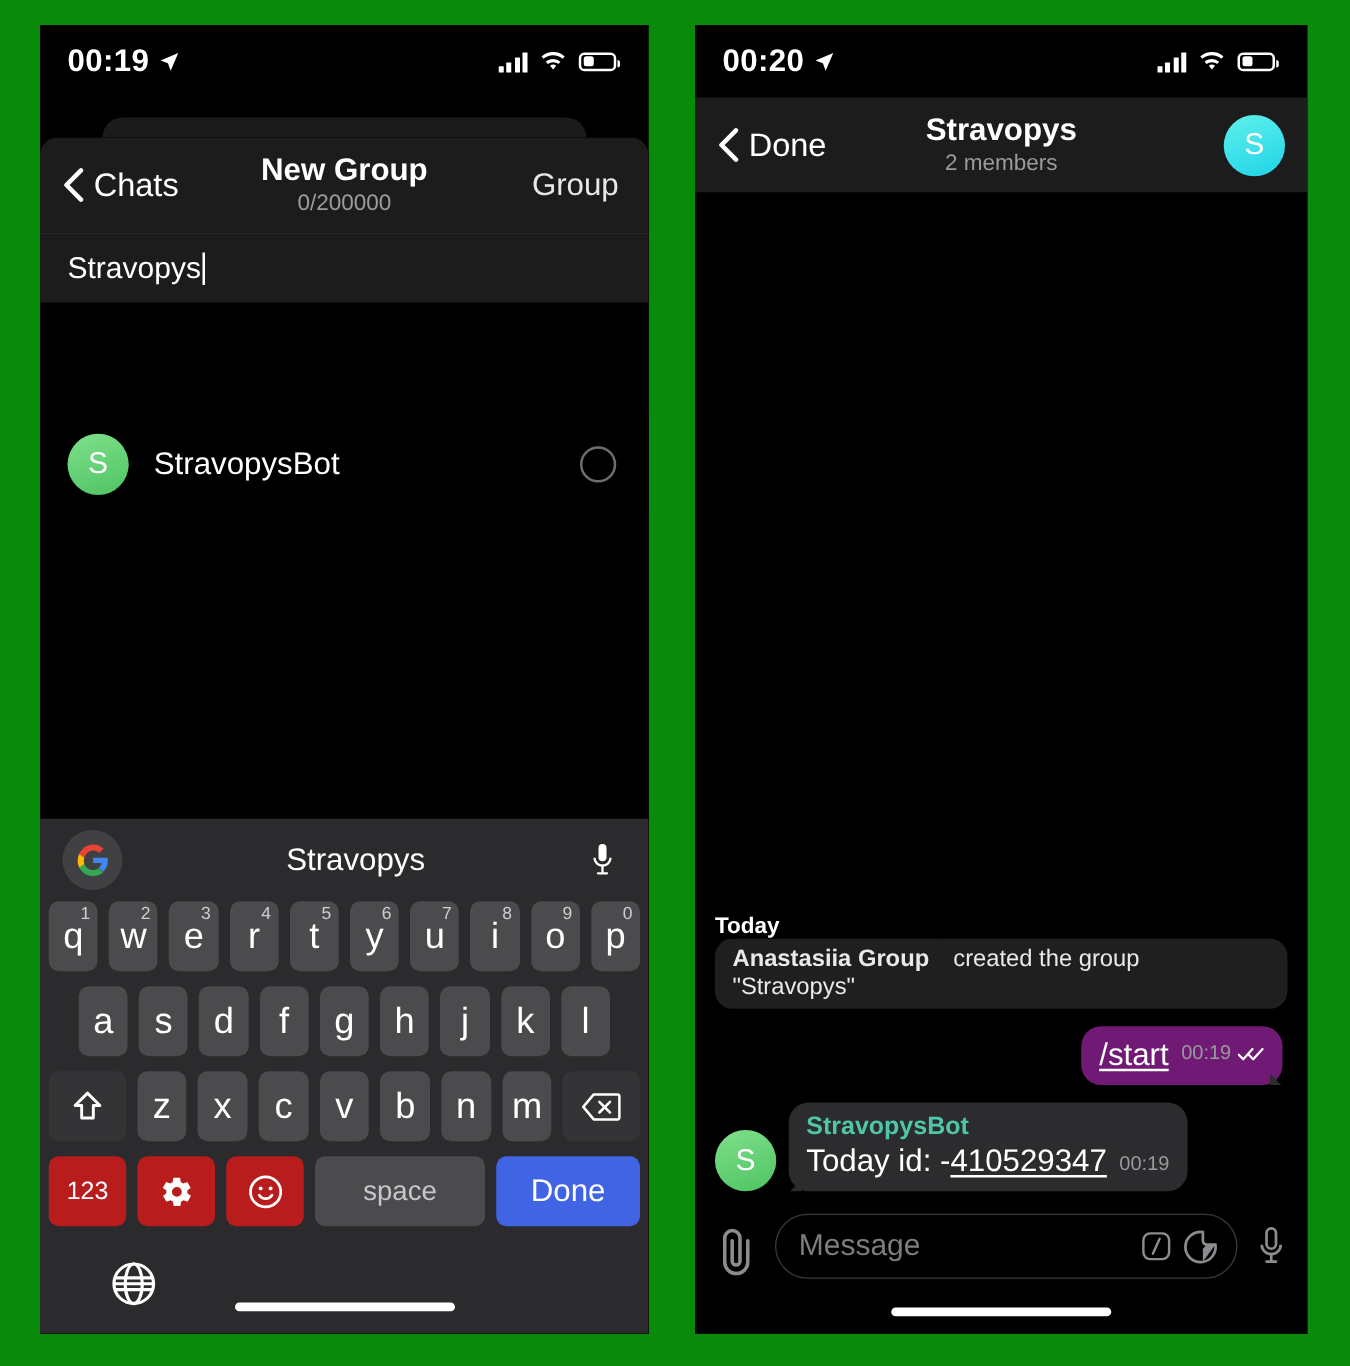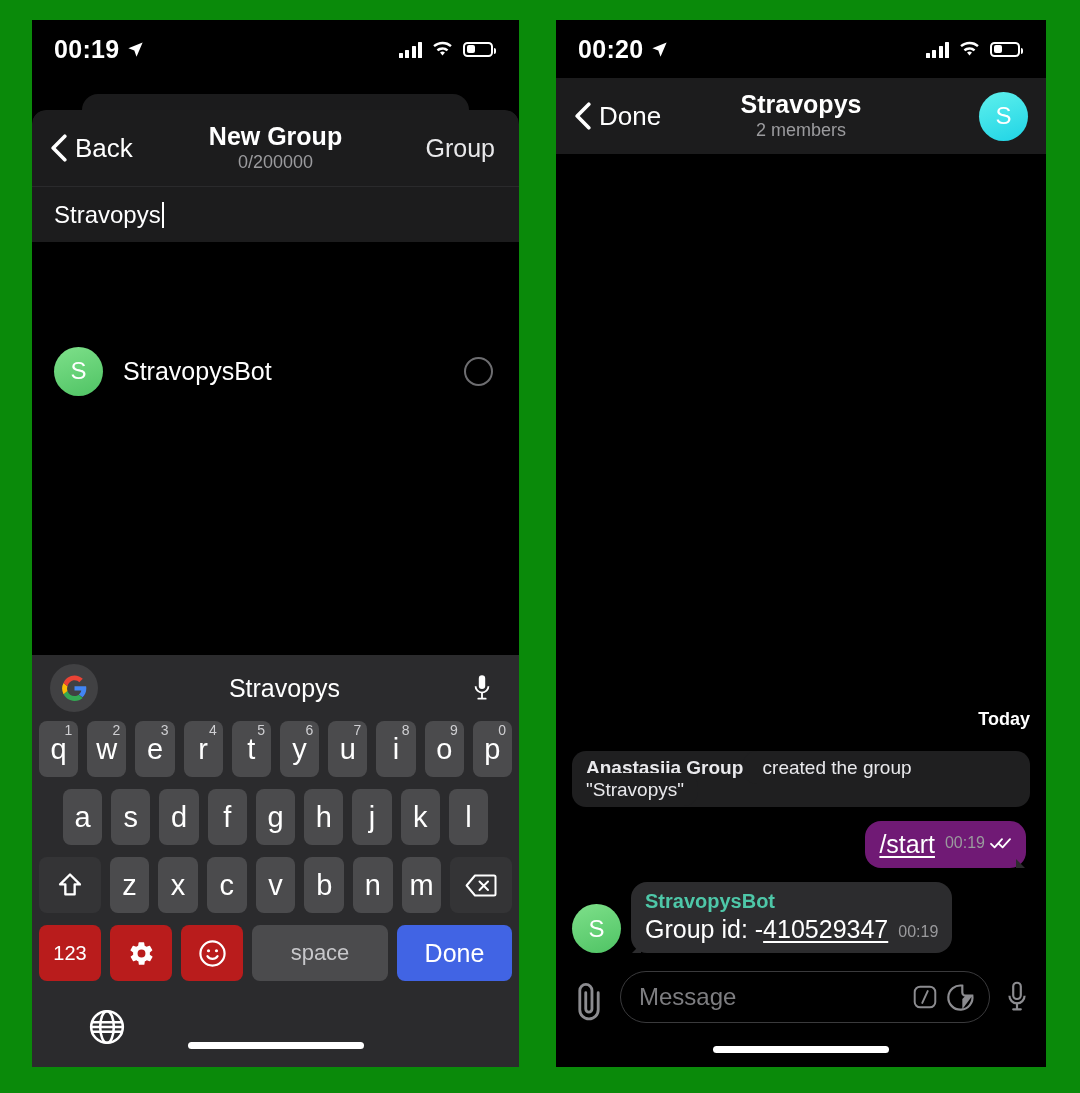--- a/index.html
+++ b/index.html
@@ -126,22 +126,22 @@
 
   
   .chat-nav {
     height: 76px; background: #1c1c1d; position: relative;
     display: flex; align-items: center; justify-content: space-between;
     padding: 0 18px 0 18px;
   }
   .chat-body { position: absolute; left:0; right:0; top:134px; bottom:106px;
     background: #000; }
   .msgs { position: absolute; left: 0; right: 0; bottom: 8px; padding: 0 16px; }
-  .daysep { text-align: right; color: #fff; font-size: 18px; font-weight: bold;
-    margin-bottom: 21px; }
+  .daysep { text-align: left; color: #fff; font-size: 18px; font-weight: bold;
+    margin-bottom: 0; }
   .svc { display: flex; justify-content: center; margin-bottom: 14px; }
   .svc span { background: #1f1f20; border-radius: 14px; padding: 6px 14px;
     color: #e9e9ec; font-size: 19px; }
   .svc span b { font-weight: bold; }
   .row-out { display: flex; justify-content: flex-end; margin-bottom: 14px;
     padding-right: 4px; }
   .bub {
     position: relative; background: #701a75; border-radius: 16px;
     padding: 9px 14px; max-width: 330px;
     display: flex; gap: 10px;
@@ -208,21 +208,21 @@
 
     <div class="sheet-back"></div>
 
     <div class="sheet">
 
       <div class="navbar">
         <div class="nav-back">
           <svg width="17" height="28" viewBox="0 0 12 20">
               <path d="M10.5 1.6 2.2 10l8.3 8.4" stroke="#fff" stroke-width="2.6" fill="none" stroke-linecap="round" stroke-linejoin="round"></path>
             </svg>
-          <span>Back</span>
+          <span>Chats</span>
         </div>
         <div class="nav-title-wrap">
           <div class="nav-title">New Group</div>
           <div class="nav-sub">0/200000</div>
         </div>
         <div class="nav-next">Group</div>
       </div>
 
       <div class="searchrow">
         <span class="val">Stravopys</span>
@@ -422,21 +422,21 @@
                 </svg>
             </span>
           </div>
         </div>
 
         <div class="row-in">
           <div class="avatar green">S</div>
           <div class="bub in">
             <div class="who">StravopysBot</div>
             <div class="line">
-              <span class="txt"><span>Group id: -</span><u>410529347</u></span>
+              <span class="txt"><span>Today id: -</span><u>410529347</u></span>
               <span class="meta">00:19</span>
             </div>
           </div>
         </div>
 
       </div>
     </div>
 
     <div class="composer">
       <svg width="34" height="50" viewBox="0 0 24 34" style="margin-top:8px">

